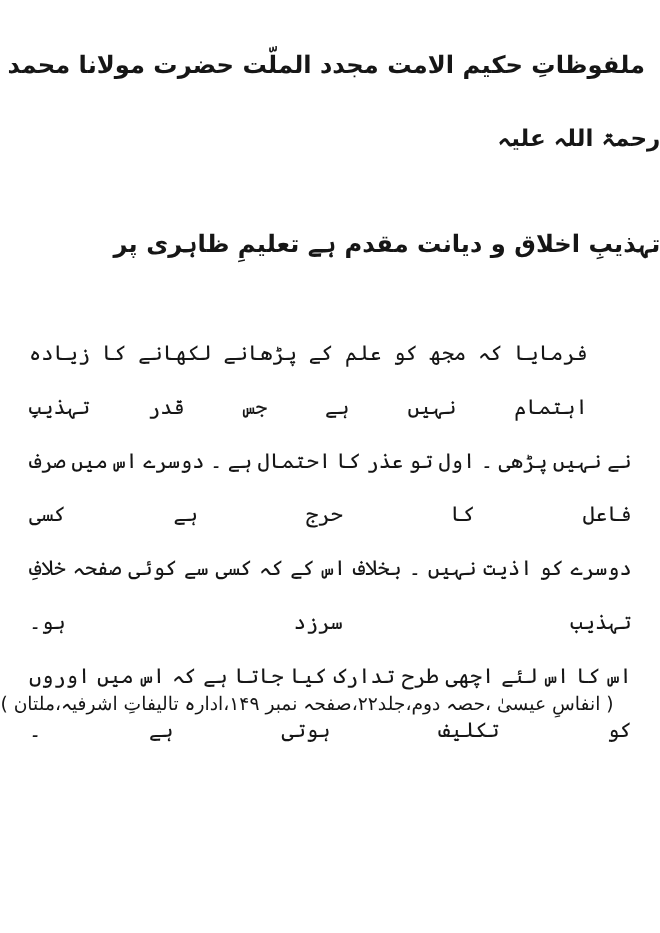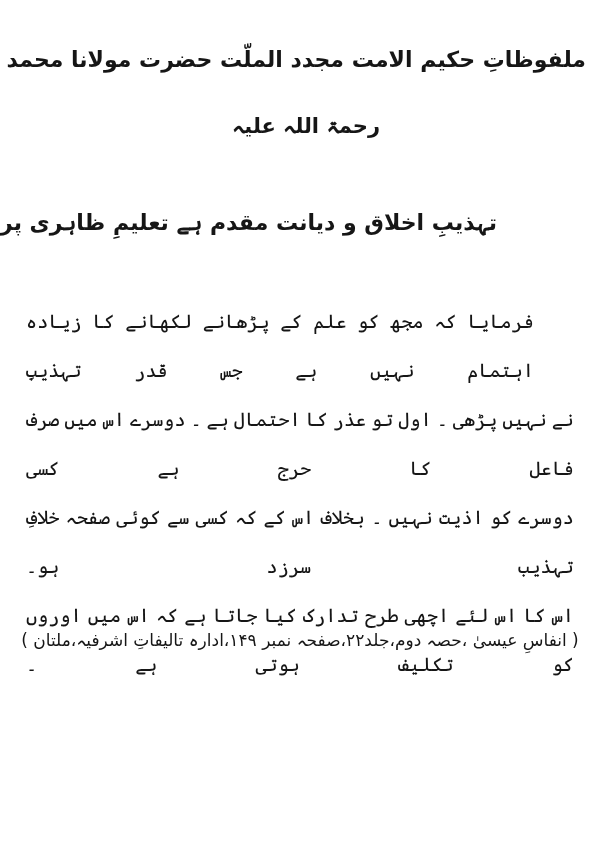--- a/index.html
+++ b/index.html
@@ -27,33 +27,33 @@
     font-size: 22px;
     font-weight: 700;
     line-height: 40px;
     white-space: nowrap;
   }
   .honorific {
     position: absolute;
     top: 108px;
     left: 0;
     right: 0;
-    text-align: center;
+    text-align: right;
     font-size: 21px;
     font-weight: 700;
     line-height: 36px;
     padding-left: 12px;
   }
   .section-heading {
     position: absolute;
     top: 204px;
     left: 0;
     right: 0;
     margin: 0;
-    text-align: left;
+    text-align: right;
     font-size: 22px;
     font-weight: 700;
     line-height: 38px;
   }
   .body-paragraph {
     position: absolute;
     top: 297px;
     right: 26px;
     left: 26px;
   }
@@ -67,21 +67,21 @@
     font-family: Liberation Serif, serif;
   }
   .body-line.first-line {
     padding-right: 40px;
   }
   .citation {
     position: absolute;
     top: 622px;
     left: 0;
     right: 0;
-    text-align: center;
+    text-align: left;
     font-size: 17px;
     font-weight: 400;
     line-height: 36px;
   }
 </style>
 </head>
 <body>
 
 <div class="page">
 

